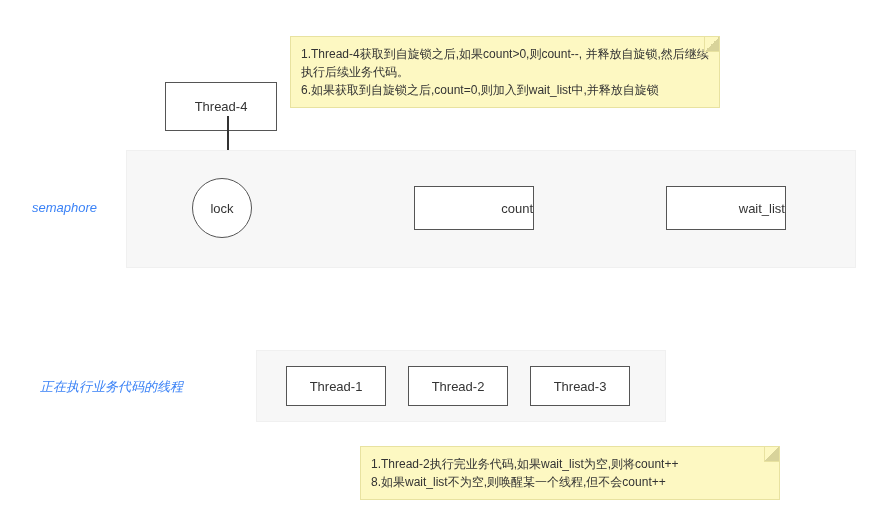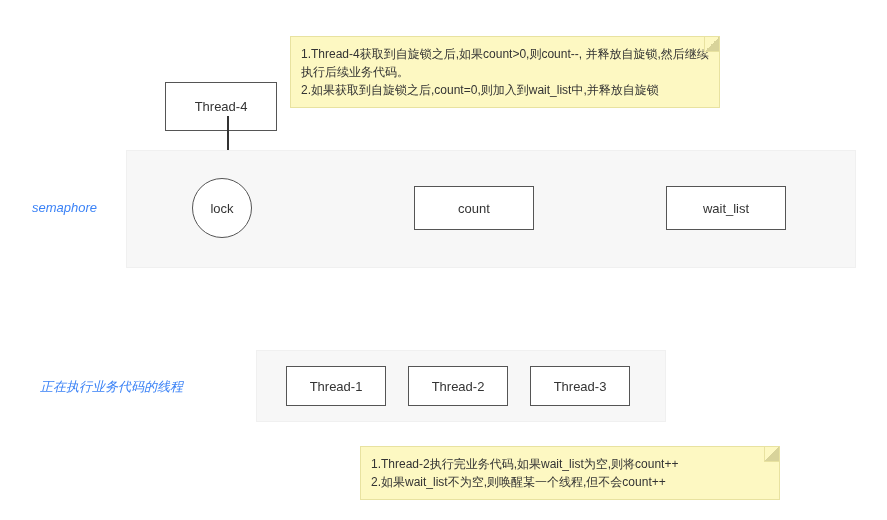--- a/index.html
+++ b/index.html
@@ -64,21 +64,21 @@
     align-items: center;
     justify-content: center;
     font-size: 13px;
   }
   .box {
     position: absolute;
     border: 1px solid #555;
     background: #fff;
     display: flex;
     align-items: center;
-    justify-content: center;
+    justify-content: flex-end;
     font-size: 13px;
     height: 44px;
   }
   .arrow-line {
     position: absolute;
     width: 2px;
     background: #333;
   }
   .arrow-head {
     position: absolute;
@@ -102,21 +102,21 @@
   .run-row {
     position: absolute;
     display: flex;
   }
 </style>
 </head>
 <body>
 
 <div class="note" style="left:290px; top:28px;">
   <div>1.Thread-4获取到自旋锁之后,如果count&gt;0,则count--, 并释放自旋锁,然后继续执行后续业务代码。</div>
-  <div>2.如果获取到自旋锁之后,count=0,则加入到wait_list中,并释放自旋锁</div>
+  <div>6.如果获取到自旋锁之后,count=0,则加入到wait_list中,并释放自旋锁</div>
 </div>
 
 <div class="thread-box" style="left:165px; top:82px; width:112px; padding:16px 0;">
   <span>Thread-4</span>
 </div>
 
 <div class="arrow-line" style="left:227px; top:116px; height:52px;"></div>
 <div class="arrow-head" style="left:222px; top:166px;"></div>
 
 <div class="panel" style="left:126px; top:150px; width:730px; height:118px;"></div>
@@ -142,14 +142,14 @@
   <div class="tbox">
       <span>Thread-2</span>
     </div>
   <div class="tbox" style="margin-right:0;">
       <span>Thread-3</span>
     </div>
 </div>
 
 <div class="note" style="left:360px; top:438px; width:420px;">
   <div>1.Thread-2执行完业务代码,如果wait_list为空,则将count++</div>
-  <div>2.如果wait_list不为空,则唤醒某一个线程,但不会count++</div>
+  <div>8.如果wait_list不为空,则唤醒某一个线程,但不会count++</div>
 </div>
 
 </body></html>

